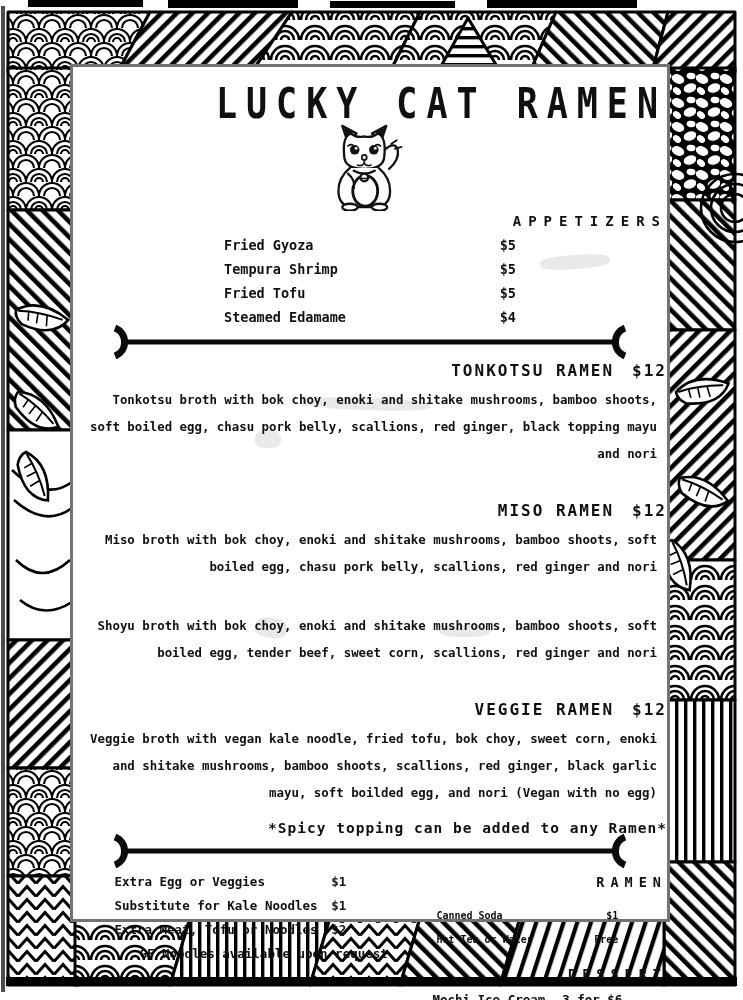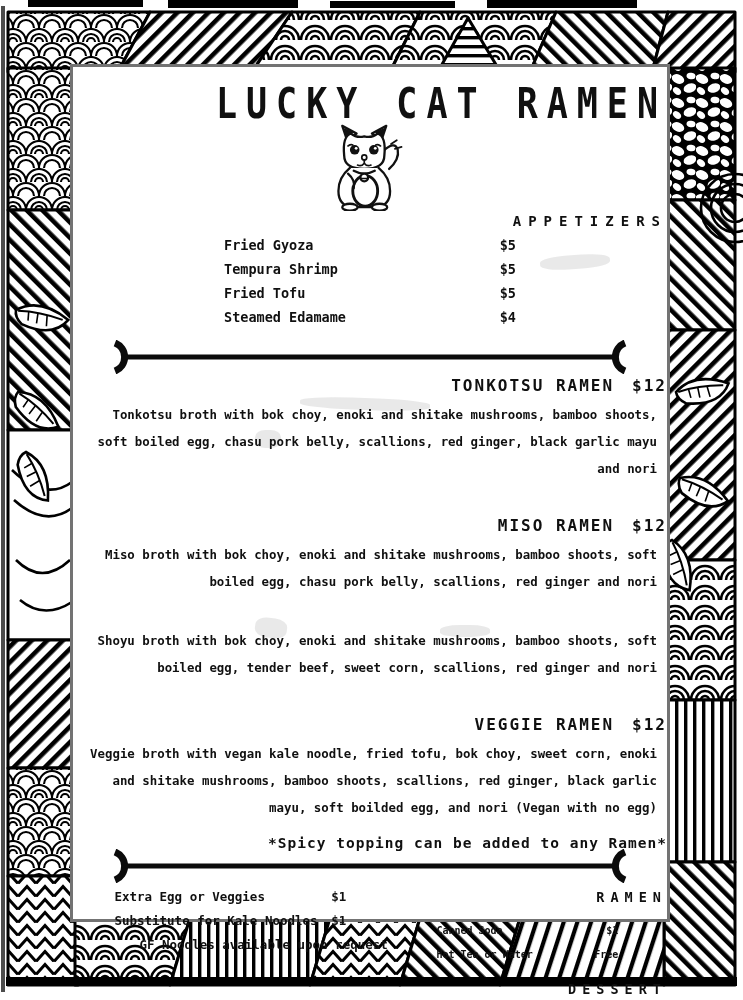--- a/index.html
+++ b/index.html
@@ -13,21 +13,21 @@
     position:absolute;left:70px;top:64px;width:594px;height:852px;
     background:#fff;border:3px solid #737373;z-index:1;
     text-align:right;font-weight:bold;
   }
   .title{
     margin:12px 0 0 0;font-size:35px;font-weight:bold;letter-spacing:9px;
     transform:scaleY(1.22);transform-origin:top center;white-space:nowrap;
   }
   .cat-wrap{margin:4px auto 0;width:100px;height:88px;}
   .sec-heading{font-size:14px;letter-spacing:7px;margin:2px 0 4px 0;}
-  .app-list{width:292px;margin:2px auto 15px;font-size:13.5px;}
+  .app-list{width:292px;margin:2px auto 0;font-size:13.5px;}
   .menu-row{display:flex;justify-content:space-between;line-height:24px;}
   .divider{display:block;margin:-4px auto 0;width:566px;height:34px;}
   .ramen-head{font-size:16px;letter-spacing:2px;margin:2px 0 6px 0;white-space:nowrap;padding-left:28px;}
   .ramen-head .price{margin-left:18px;}
   .desc{font-size:12.4px;line-height:27px;width:574px;margin:0 auto;}  .gap-l{height:32px;}
   .spicy{font-size:14.5px;margin:14px 0 2px 0;letter-spacing:1px;}
   .cols{display:flex;width:100%;margin-top:2px;}
   .col-left{width:53%;}
   .col-right{width:47%;}
   .col-head{font-size:13.5px;letter-spacing:6px;margin:4px 0 6px 0;}
@@ -236,21 +236,21 @@
   <svg class="divider" viewBox="0 0 566 34" aria-hidden="true">
     <path d="M28,3 A15,15 0 0 1 28,31" fill="none" stroke="#0b0b0b" stroke-width="7"></path>
     <path d="M538,3 A15,15 0 0 0 538,31" fill="none" stroke="#0b0b0b" stroke-width="7"></path>
     <rect x="38" y="14.5" width="490" height="5" fill="#0b0b0b"></rect>
   </svg>
 
   <div>
     <div class="ramen-head">
       <span>TONKOTSU RAMEN</span><span class="price">$12</span>
     </div>
-    <div class="desc">Tonkotsu broth with bok choy, enoki and shitake mushrooms, bamboo shoots, soft boiled egg, chasu pork belly, scallions, red ginger, black garlic mayu and nori</div>
+    <div class="desc">Tonkotsu broth with bok choy, enoki and shitake mushrooms, bamboo shoots, soft boiled egg, chasu pork belly, scallions, red ginger, black topping mayu and nori</div>
   </div>
   <div class="gap-l"></div>
   <div>
     <div class="ramen-head">
       <span>MISO RAMEN</span><span class="price">$12</span>
     </div>
     <div class="desc">Miso broth with bok choy, enoki and shitake mushrooms, bamboo shoots, soft boiled egg, chasu pork belly, scallions, red ginger and nori</div>
   </div>
   <div class="gap-l"></div>
   <div>
@@ -275,20 +275,24 @@
   <div class="cols">
     <div class="col-left">
       <div class="addon-list">
         <div class="menu-row">
           <span>Extra Egg or Veggies</span>
           <span>$1</span>
         </div>
         <div class="menu-row">
           <span>Substitute for Kale Noodles</span>
           <span>$1</span>
+        </div>
+        <div class="menu-row">
+          <span>Extra Meat, Tofu or Noodles</span>
+          <span>$2</span>
         </div>
       </div>
       <div class="note-line">GF Noodles available upon request</div>
 
     </div>
     <div class="col-right">
       <div class="col-head">RAMEN</div>
       <div class="drink-list">
         <div class="menu-row">
           <span>Canned Soda</span>

